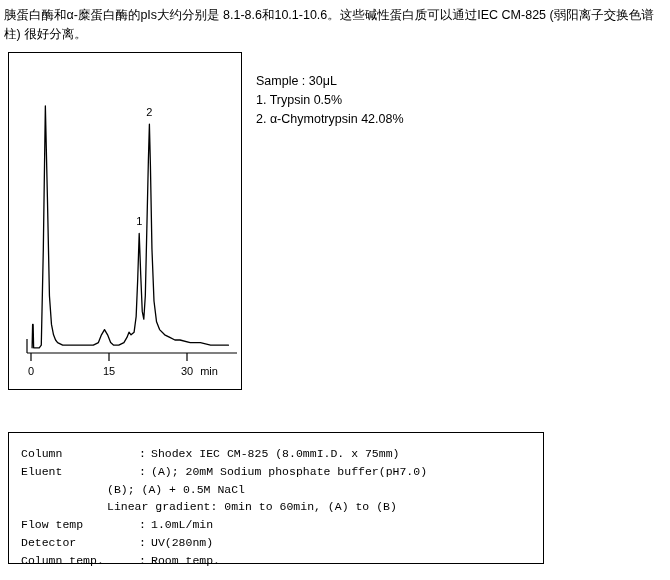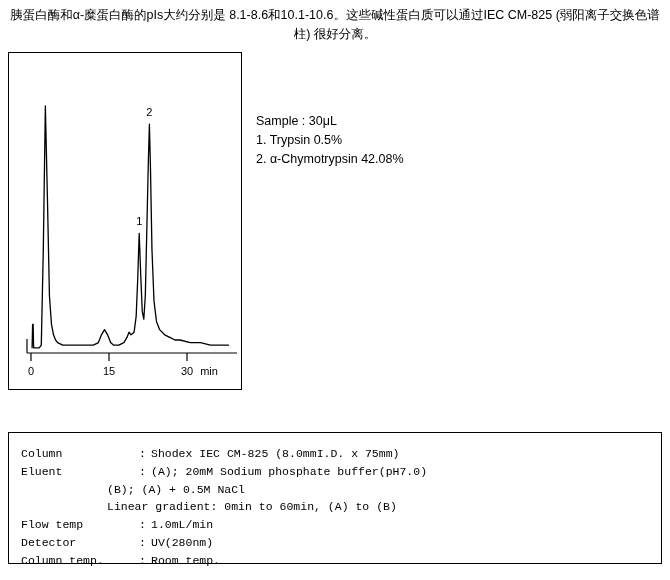--- a/index.html
+++ b/index.html
@@ -16,21 +16,20 @@
     overflow: hidden;
   }
   #intro {
     position: absolute;
     left: 4px;
     top: 6px;
     width: 662px;
     font-size: 12.5px;
     line-height: 1.55;
     color: #000;
-    text-align: center;
   }
   #chart-area {
     position: absolute;
     left: 8px;
     top: 52px;
     width: 234px;
     height: 338px;
     border: 1px solid #000;
     background: #fff;
     box-sizing: border-box;
@@ -39,30 +38,29 @@
     display: block;
   }
   #sample-block {
     position: absolute;
     left: 256px;
     top: 72px;
     width: 380px;
     font-size: 12.5px;
     line-height: 1.5;
     color: #000;
-    margin-top: 40px;
   }
   #sample-block .sample-line {
     white-space: pre;
   }
   #conditions {
     position: absolute;
     left: 8px;
     top: 432px;
-    width: 654px;
+    width: 536px;
     height: 132px;
     border: 1px solid #000;
     box-sizing: border-box;
     background: #fff;
   }
   #conditions-inner {
     padding: 12px 0 0 12px;
     font-family: "Liberation Mono", monospace;
     font-size: 11.5px;
     line-height: 1.55;

